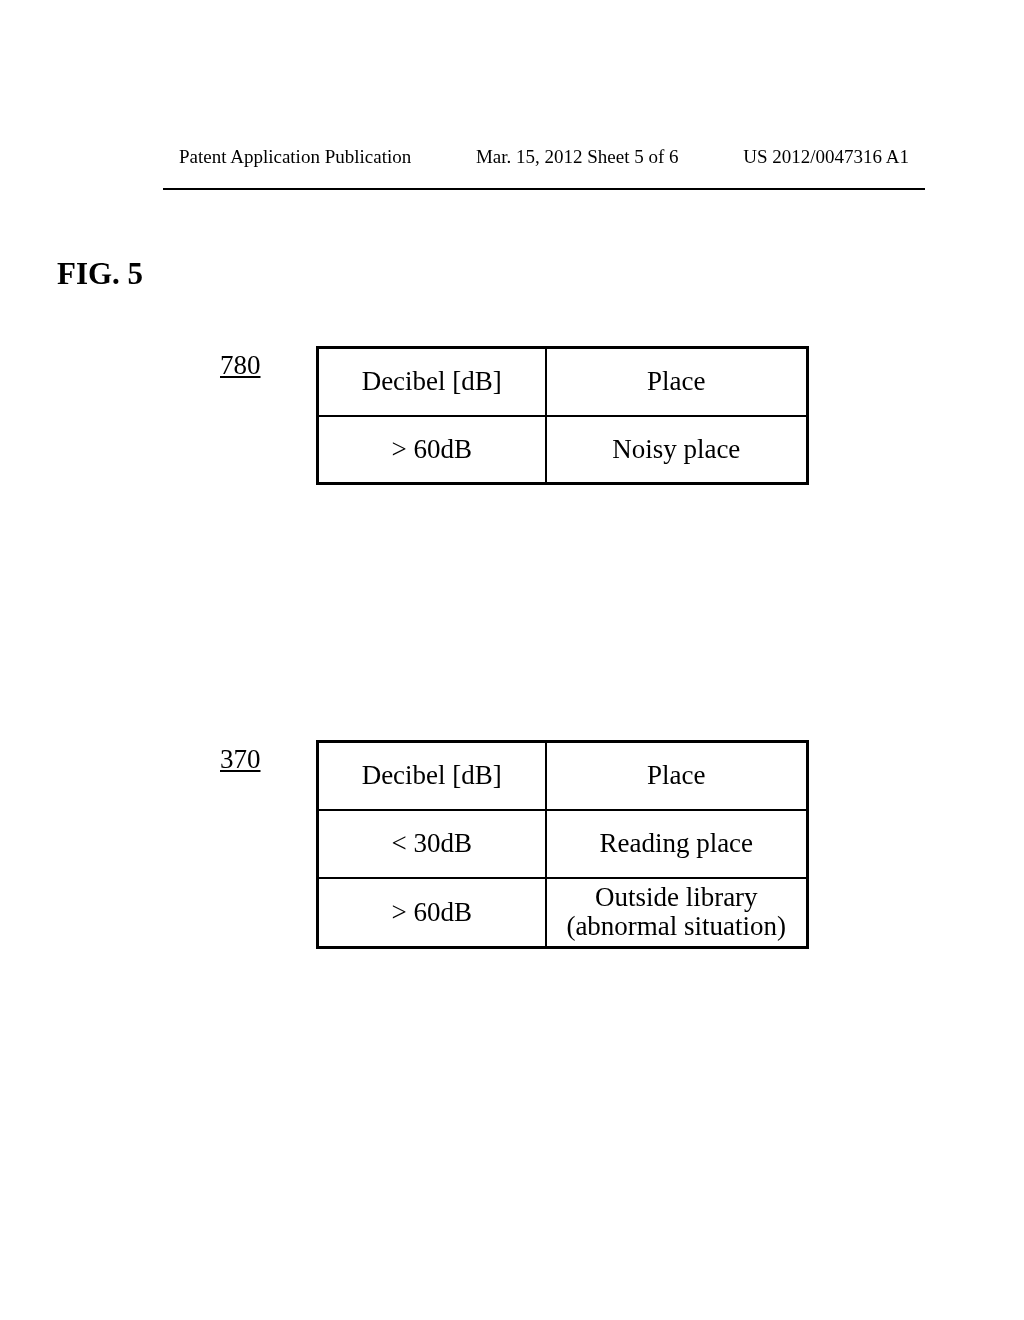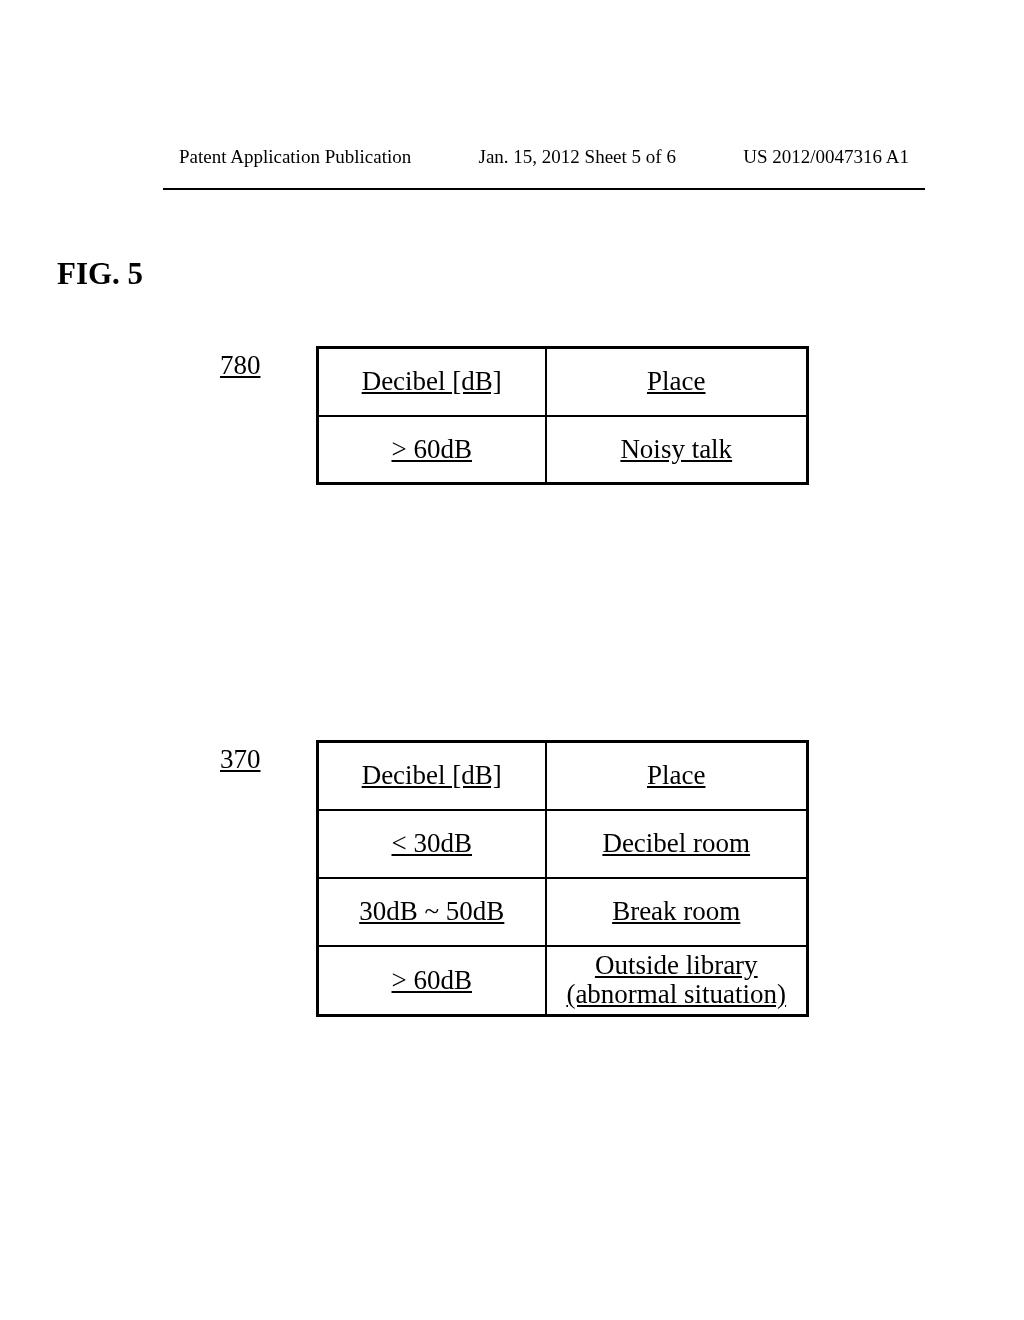--- a/index.html
+++ b/index.html
@@ -35,21 +35,20 @@
       position: absolute;
       font-size: 27px;
       text-decoration: underline;
     }
     .ref-510 { top: 302px; left: 172px; }
     .ref-520 { top: 696px; left: 172px; }
     .data-table {
       position: absolute;
       border-collapse: collapse;
       border: 3px solid #000;
-      text-decoration: underline;
     }
     .table-510 { top: 298px; left: 268px; }
     .table-520 { top: 692px; left: 268px; }
     .data-table td {
       border: 2px solid #000;
       text-align: center;
       vertical-align: middle;
       font-size: 27px;
       padding: 4px 8px;
     }
@@ -57,55 +56,51 @@
     .table-510 td.col2 { width: 262px; height: 68px; }
     .table-520 td.col1 { width: 228px; height: 68px; }
     .table-520 td.col2 { width: 262px; height: 68px; }
     .two-line { line-height: 1.1; }
   </style>
 </head>
 <body>
 
 <div class="header">
   <span>Patent Application Publication</span>
-  <span>Jan. 15, 2012  Sheet 5 of 6</span>
+  <span>Mar. 15, 2012  Sheet 5 of 6</span>
   <span>US 2012/0047316 A1</span>
 </div>
 
 <div class="fig-title">FIG. 5</div>
 
 <div class="ref-label ref-510">780</div>
 
 <table class="data-table table-510">
   <tbody>
       <tr>
     <td class="col1">Decibel [dB]</td>
     <td class="col2">Place</td>
   </tr>
   <tr>
     <td class="col1">&gt; 60dB</td>
-    <td class="col2">Noisy talk</td>
+    <td class="col2">Noisy place</td>
   </tr>
 </tbody>
   </table>
 
 <div class="ref-label ref-520">370</div>
 
 <table class="data-table table-520">
   <tbody>
       <tr>
     <td class="col1">Decibel [dB]</td>
     <td class="col2">Place</td>
   </tr>
   <tr>
     <td class="col1">&lt; 30dB</td>
-    <td class="col2">Decibel room</td>
-  </tr>
-  <tr>
-    <td class="col1">30dB ~ 50dB</td>
-    <td class="col2">Break room</td>
+    <td class="col2">Reading place</td>
   </tr>
   <tr>
     <td class="col1">&gt; 60dB</td>
     <td class="col2 two-line">Outside library<br>(abnormal situation)</td>
   </tr>
 </tbody>
   </table>
 
 </body></html>

